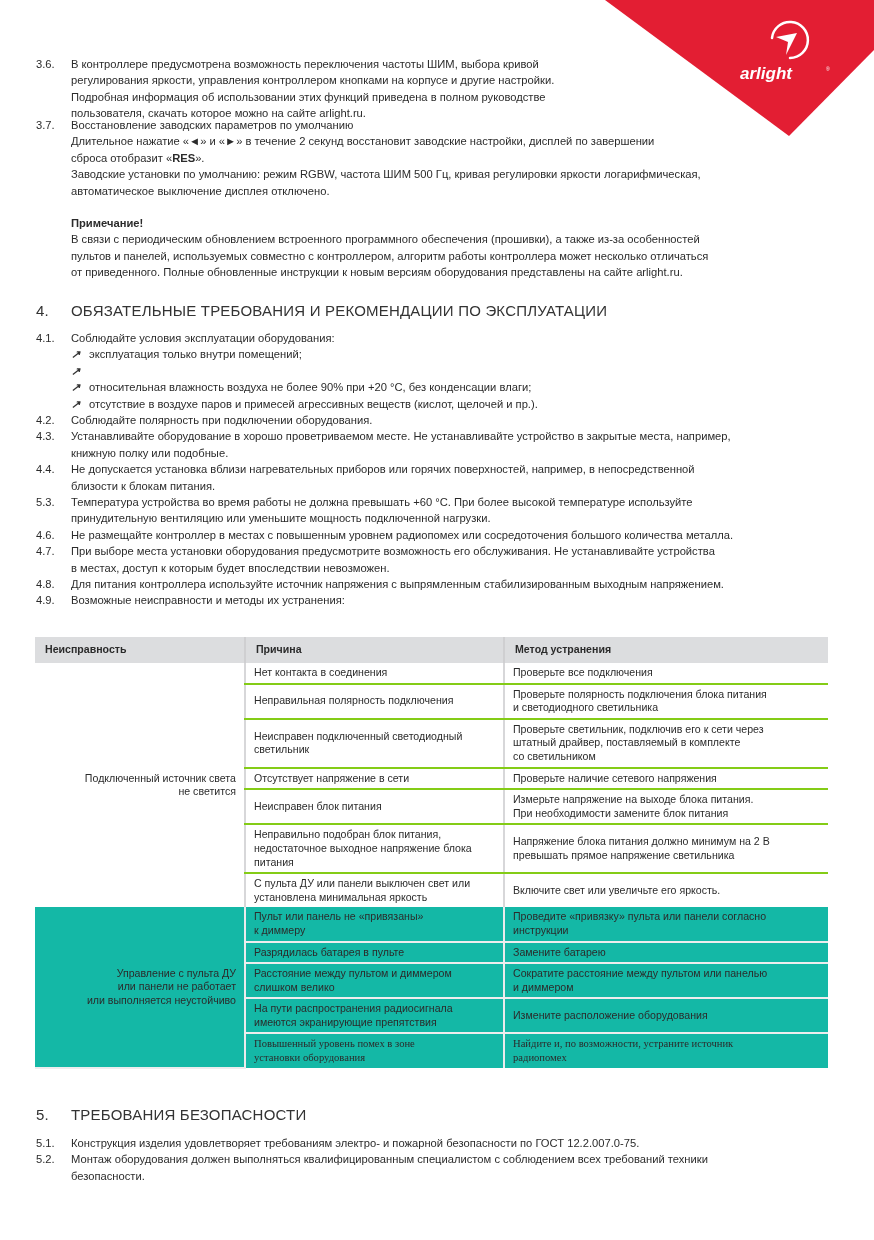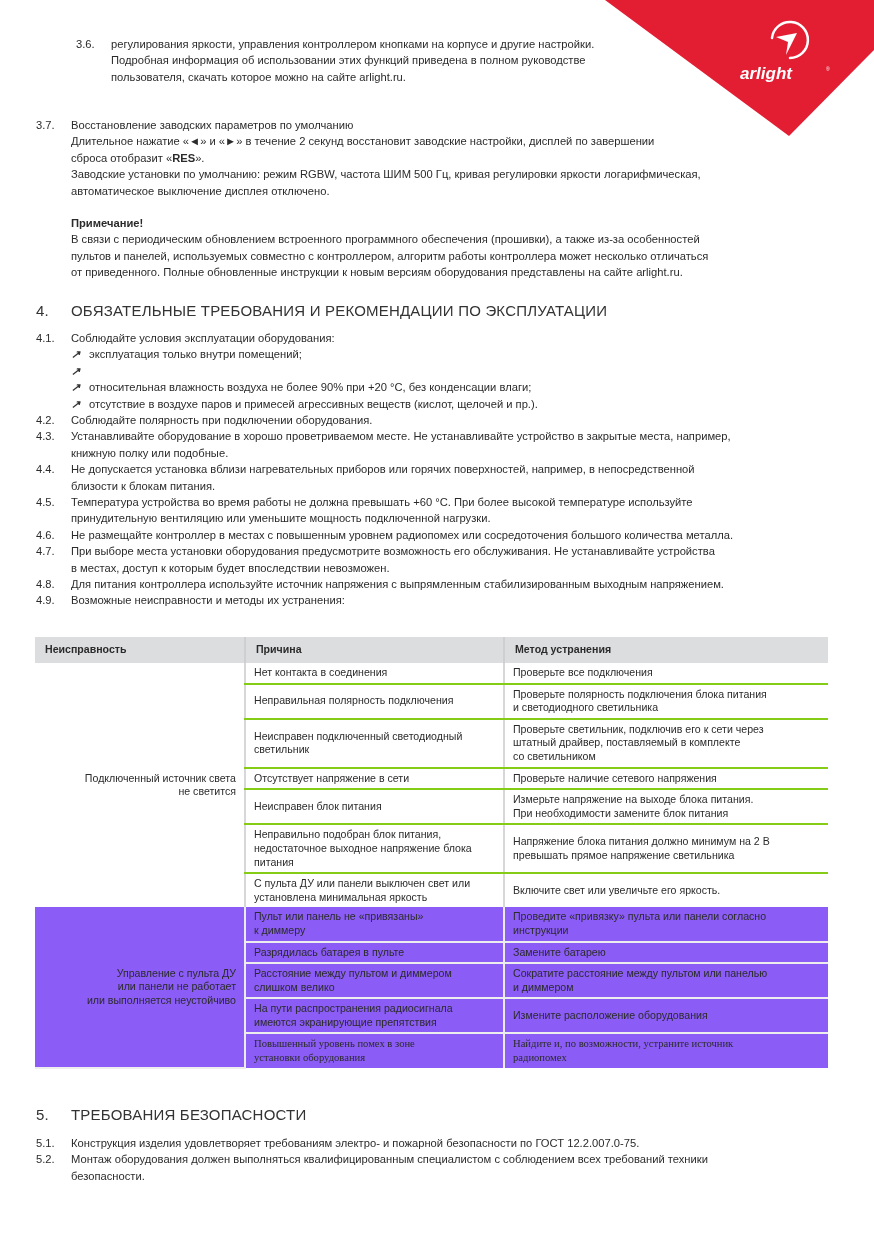--- a/index.html
+++ b/index.html
@@ -17,41 +17,42 @@
   .h2 { position:absolute; left:36px; font-size:15px; letter-spacing:0.2px; color:#333; }
   .h2 .num { width:35px; display:inline-block; }
   .bullet { display:flex; padding-left:0; }
   .bullet .arr { width:18px; flex:0 0 18px; font-weight:bold; color:#333; font-style:italic; }
   table.t { position:absolute; left:35px; top:637px; width:793px; border-collapse:collapse; font-size:10.6px; line-height:13.6px; }
   table.t th { background:#dcdddf; text-align:left; font-weight:bold; padding:6px 10px; height:14px; border-left:2px solid #cfcfd1; }
   table.t th:first-child { border-left:none; }
   table.t td { padding:3px 8px; vertical-align:middle; border-left:2px solid #d7d7d9; border-bottom:2px solid #84cc16; }
   table.t td.fault { border-left:none; border-bottom:none; padding-left:10px;text-align:right; }
   table.t tr.g1 td { background:#ffffff; }
-  table.t tr.g2 td { background:#8b5cf6; border-color:#ebebec; }
+  table.t tr.g2 td { background:#14b8a6; border-color:#ebebec; }
   table.t tr.g2 td { border-bottom:2px solid #ededee; }
   table.t tr.last td { border-bottom:none; }
 </style>
 </head>
 <body>
 
 <svg class="logo-tri" viewBox="0 0 874 140">
   <polygon points="605,0 874,0 874,50 789,136" fill="#e31e33"></polygon>
   <g>
     <path d="M772,38 A18,18 0 1 1 790,58" fill="none" stroke="#fff" stroke-width="2.5" stroke-linecap="round"></path>
     <path d="M776,37 L797,33 L786,55 L788,42 Z" fill="#fff"></path>
   </g>
   <text x="740" y="79" fill="#fff" font-family="Liberation Sans, sans-serif" font-weight="bold" font-style="italic" font-size="17">arlight</text>
   <text x="826" y="71" fill="#fff" font-size="5" font-family="Liberation Sans, sans-serif">®</text>
 </svg>
 
-<div class="para" style="top:36px;margin-left:40px;">
+<div class="para" style="top:56px;">
   <div class="row">
     <span class="num">3.6.</span>
     <div class="txt">
+      <div>В контроллере предусмотрена возможность переключения частоты ШИМ, выбора кривой</div>
       <div>регулирования яркости, управления контроллером кнопками на корпусе и другие настройки.</div>
       <div>Подробная информация об использовании этих функций приведена в полном руководстве</div>
       <div>пользователя, скачать которое можно на сайте arlight.ru.</div>
     </div>
   </div>
 </div>
 
 <div class="para" style="top:117px;">
   <div class="row">
     <span class="num">3.7.</span>
@@ -120,21 +121,21 @@
       </div>
     </div>
   <div class="row">
       <span class="num">4.4.</span>
       <div class="txt">
         <div>Не допускается установка вблизи нагревательных приборов или горячих поверхностей, например, в непосредственной</div>
         <div>близости к блокам питания.</div>
       </div>
     </div>
   <div class="row">
-      <span class="num">4.5.</span>
+      <span class="num">5.3.</span>
       <div class="txt">
         <div>Температура устройства во время работы не должна превышать +60 °C. При более высокой температуре используйте</div>
         <div>принудительную вентиляцию или уменьшите мощность подключенной нагрузки.</div>
       </div>
     </div>
   <div class="row">
       <span class="num">4.6.</span>
       <div class="txt">
         <div>Не размещайте контроллер в местах с повышенным уровнем радиопомех или сосредоточения большого количества металла.</div>
       </div>

